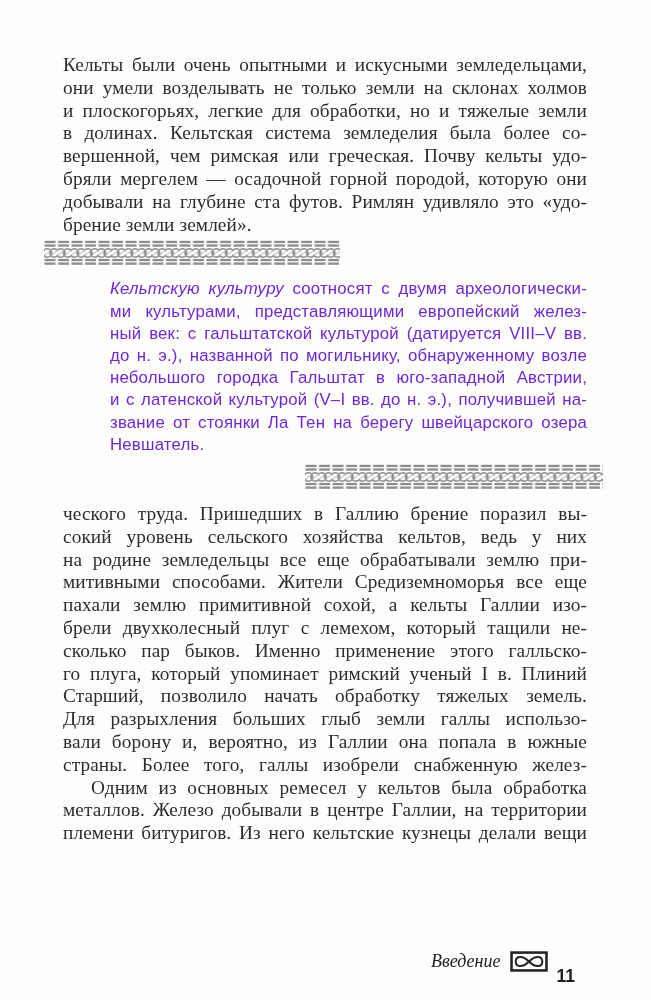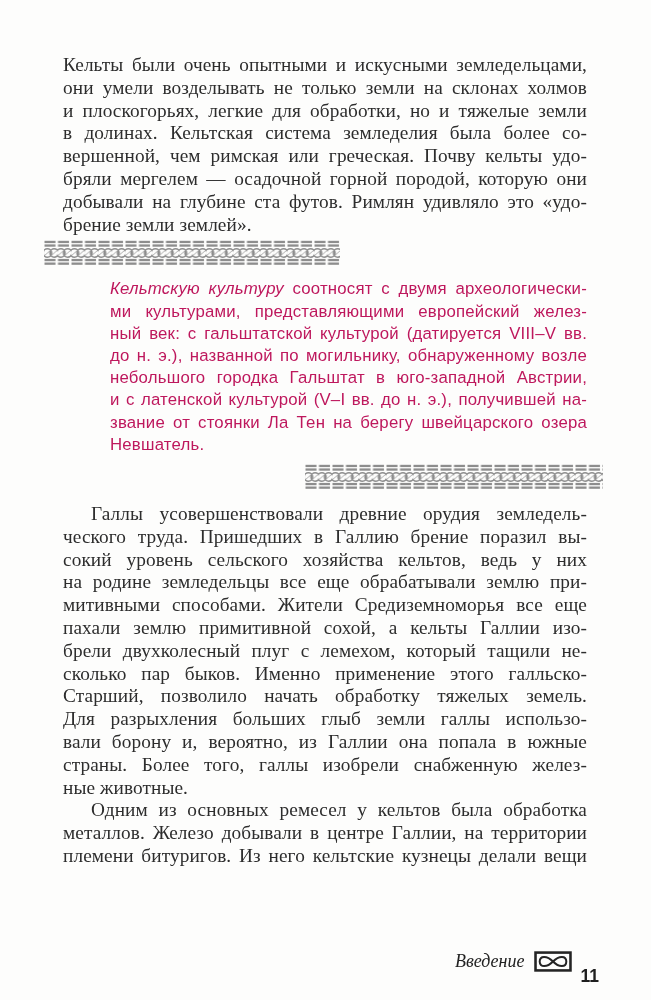--- a/index.html
+++ b/index.html
@@ -28,38 +28,38 @@
 
   .inset {
     margin-left: 47px;
     margin-top: 12px;
     width: 477px;
   }
   .inset .pline {
     font-family: "Liberation Sans", sans-serif;
     font-size: 16.8px;
     line-height: 22.2px;
-    color: #be185d;
+    color: #6d28d9;
     letter-spacing: 0.2px;
   }
 
   .divider      { display: block; margin-top: 4px; margin-left: -19px; }
   .divider.bottom {
     margin-top: 8px;
     margin-left: auto;
     margin-right: -16px;
   }
 
   .p2 { margin-top: 13px; }
   .p3 { margin-top: 0; }
 
   .footer {
     position: absolute;
     top: 935px;
-    right: 52px;
+    right: 76px;
     display: flex;
     align-items: center;
     gap: 9px;
   }
   .footer .section {
     font-family: "Liberation Serif", serif;
     font-style: italic;
     font-size: 18px;
     color: #222222;
   }
@@ -115,33 +115,32 @@
       <div class="pline">и с латенской культурой (V–I вв. до н. э.), получившей на-</div>
       <div class="pline">звание от стоянки Ла Тен на берегу швейцарского озера</div>
       <div class="pline last">Невшатель.</div>
     </div>
 
   <svg class="divider bottom" width="298" height="26">
     <rect width="298" height="26" fill="url(#knotband)"></rect>
   </svg>
 
   <div class="para p2">
-      <div class="pline indent">Галлы усовершенствовали древние орудия земледель-</div>
       <div class="pline">ческого труда. Пришедших в Галлию брение поразил вы-</div>
       <div class="pline">сокий уровень сельского хозяйства кельтов, ведь у них</div>
       <div class="pline">на родине земледельцы все еще обрабатывали землю при-</div>
       <div class="pline">митивными способами. Жители Средиземноморья все еще</div>
       <div class="pline">пахали землю примитивной сохой, а кельты Галлии изо-</div>
       <div class="pline">брели двухколесный плуг с лемехом, который тащили не-</div>
       <div class="pline">сколько пар быков. Именно применение этого галльско-</div>
+      <div class="pline">го плуга, который упоминает римский ученый I в. Плиний</div>
       <div class="pline">Старший, позволило начать обработку тяжелых земель.</div>
       <div class="pline">Для разрыхления больших глыб земли галлы использо-</div>
       <div class="pline">вали борону и, вероятно, из Галлии она попала в южные</div>
       <div class="pline">страны. Более того, галлы изобрели снабженную желез-</div>
-      <div class="pline last">ные животные.</div>
     </div>
 
   <div class="para p3">
       <div class="pline indent">Одним из основных ремесел у кельтов была обработка</div>
       <div class="pline">металлов. Железо добывали в центре Галлии, на территории</div>
       <div class="pline">племени битуригов. Из него кельтские кузнецы делали вещи</div>
     </div>
 
   <div class="footer">
     <span class="section">Введение</span>

